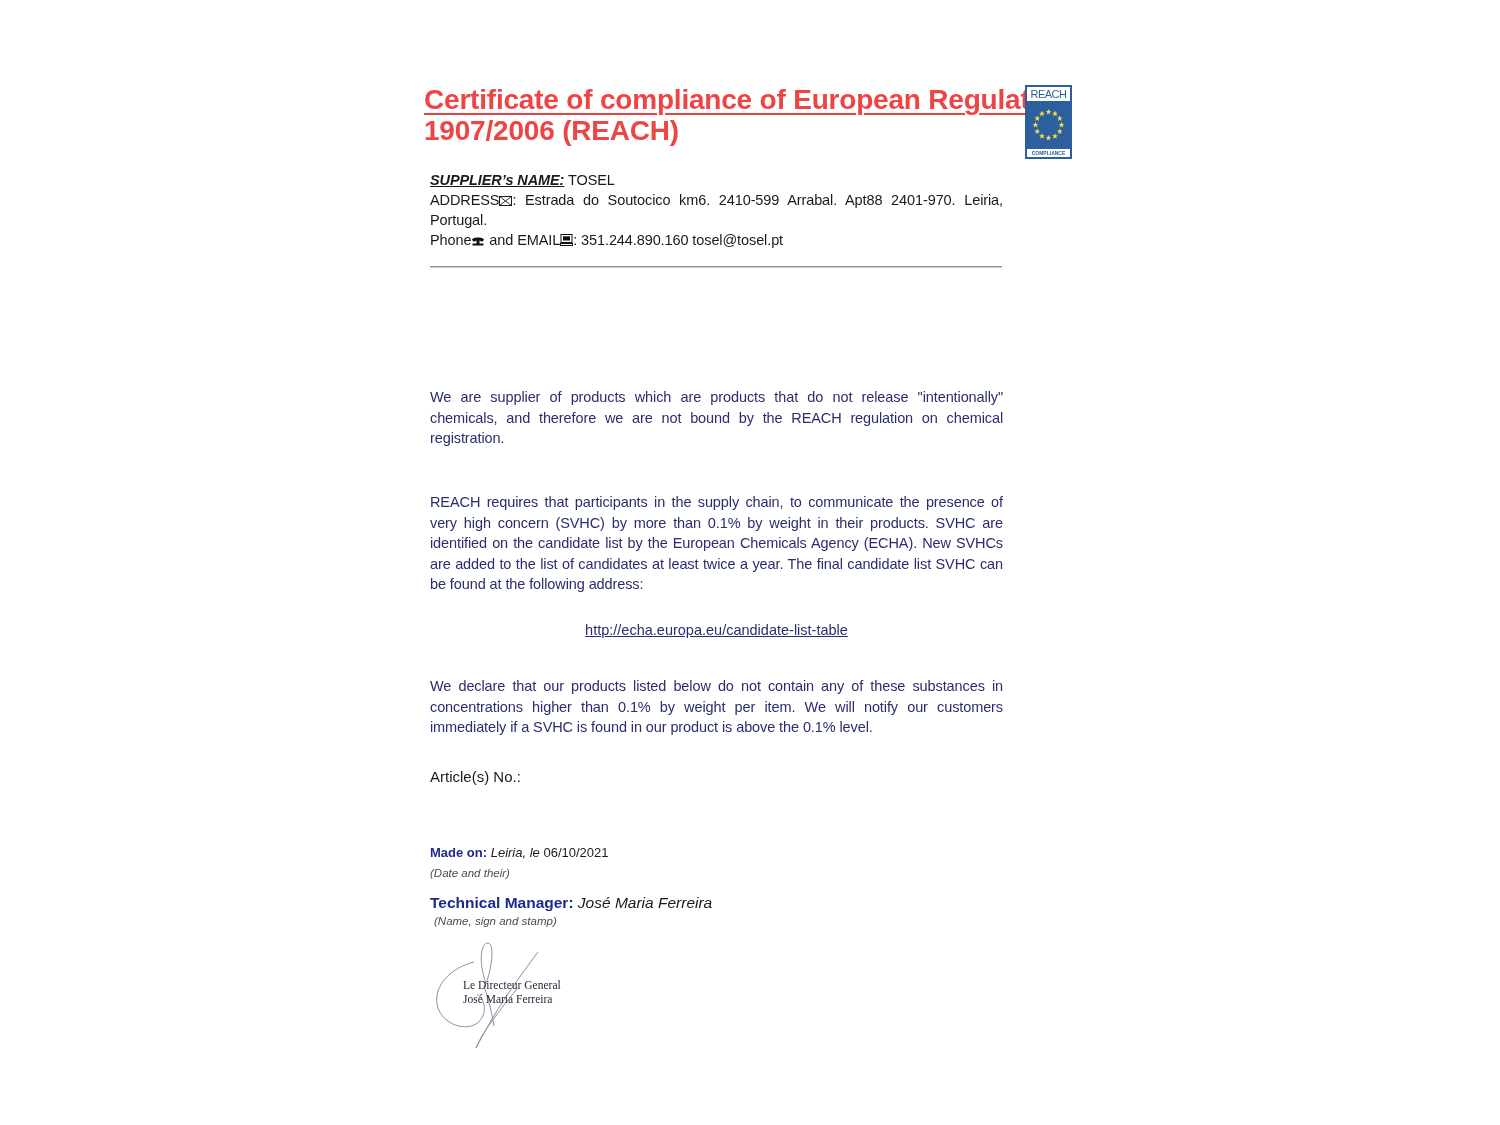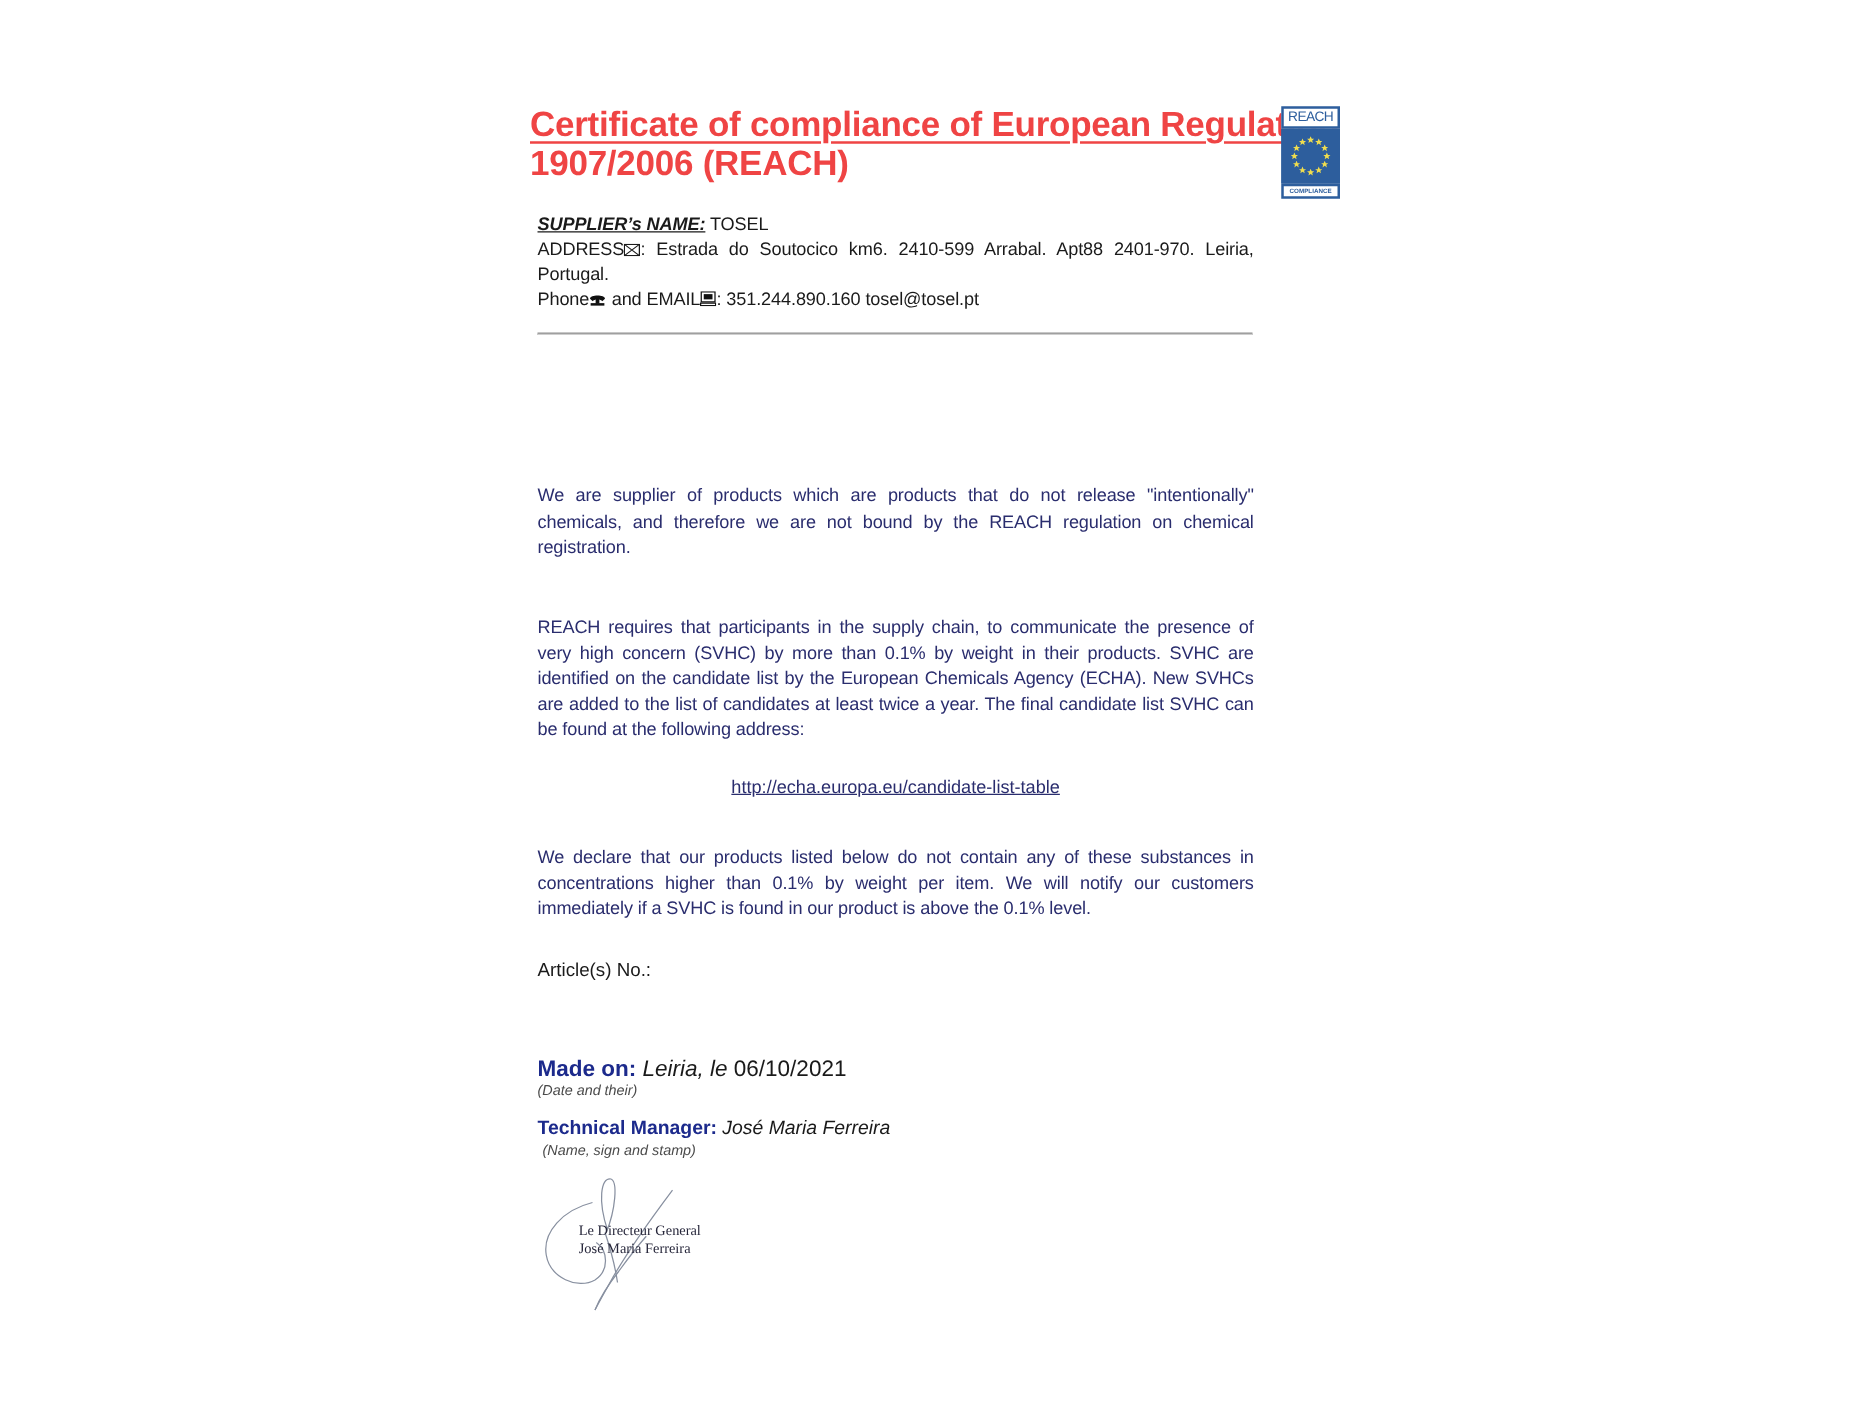--- a/index.html
+++ b/index.html
@@ -53,21 +53,21 @@
   .para {
     position:absolute; left:430px; width:573px;
     text-align:justify;
     color:#2a2d6e; font-size:14.5px; line-height:20.5px; letter-spacing:-0.1px;
   }
   .p1 { top:293px; } .p2 { top:387px; } .p3 { top:492px; } .p4 { top:676px; }
   .link-row { position:absolute; left:430px; top:621px; width:573px; text-align:center; }
   .link-row a { color:#2a2d6e; font-size:14.5px; text-decoration:underline; }
   .article { position:absolute; left:430px; top:768px; color:#1a1a1a; font-size:15px; }
   
-  .made-on { position:absolute; left:430px; top:845px; font-size:18px; color:#1a1a1a; }
+  .made-on { position:absolute; left:430px; top:845px; font-size:13px; color:#1a1a1a; }
   .blue-label { color:#1c2a8c; font-weight:bold; }
   .italic { font-style:italic; }
   .hint {
     position:absolute; left:430px; font-size:11.5px; font-style:italic; color:#4a4a4a;
   }
   .hint-date { top:867px; }
   .hint-name { top:915px; left:434px; }
   .manager { position:absolute; left:430px; top:894px; font-size:15.5px; color:#1a1a1a; }
   .signature-svg { position:absolute; left:428px; top:942px; }
   .stamp {

